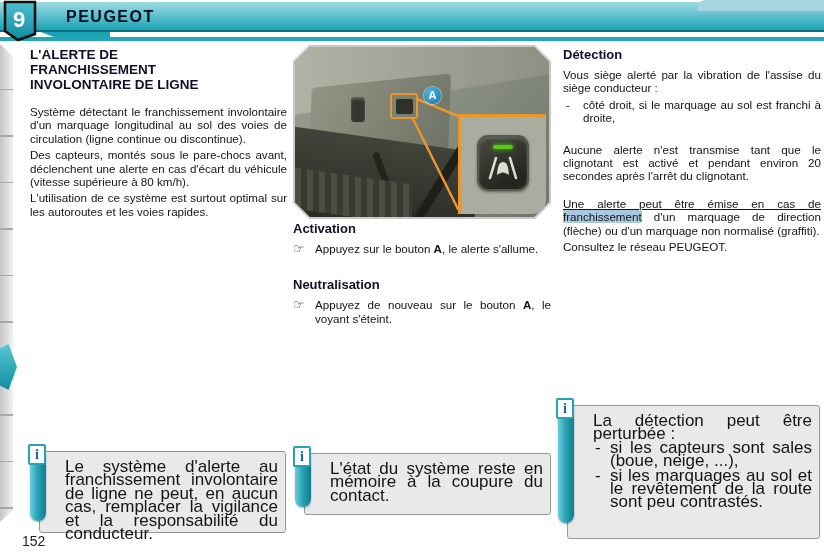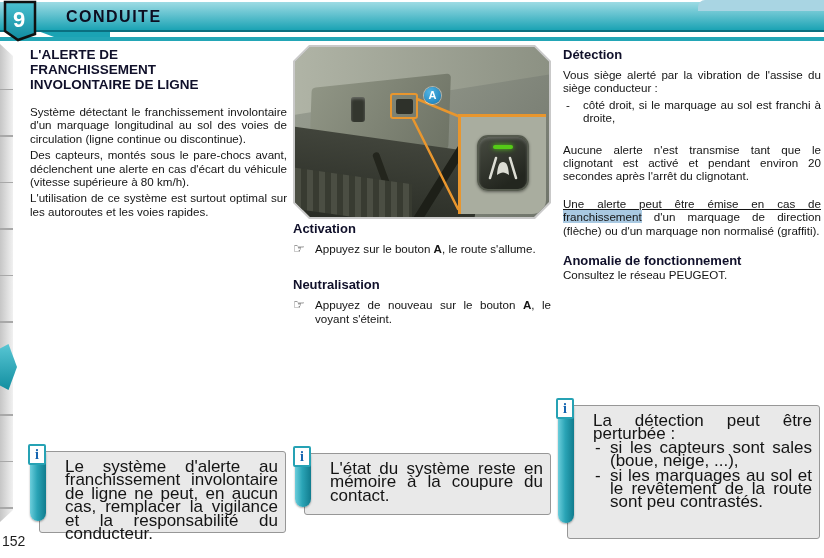--- a/index.html
+++ b/index.html
@@ -103,28 +103,28 @@
     padding:8px 7px 5px 25px; font-size:17px; line-height:13.4px; text-align:justify; }
   .ib-tab { position:absolute; left:0; top:-4px; width:16px;
     background:linear-gradient(to right,#6ccedc 0%,#2aa4b6 45%,#117c8e 100%);
     border-radius:8px; box-shadow:0 1px 2px rgba(0,0,0,.35); z-index:2; }
   .ib-icon { position:absolute; left:-2px; top:-7px; width:18px; height:21px;
     background:#ffffff; border:2px solid #26a2b4; border-radius:2px;
     color:#1565b0; font-family:"Liberation Serif", serif; font-weight:bold;
     font-size:14px; line-height:17px; text-align:center; z-index:3; }
   .ib-body .brow::before { flex:0 0 15px; padding-left:2px; }
 
-  .page-number { position:absolute; left:2px; top:533px; font-size:14px; color:#1d1d1d; }
+  .page-number { position:absolute; left:22px; top:533px; font-size:14px; color:#1d1d1d; }
 </style>
 </head>
 <body>
 
 <div class="corner-tab"></div>
 <div class="header-bar">
-  <span class="chapter-title">CONDUITE</span>
+  <span class="chapter-title">PEUGEOT</span>
 </div>
 <div class="header-notch"></div>
 <div class="accent-line"></div>
 <svg class="chapter-badge" width="36" height="42" viewBox="0 0 36 42">
   <defs>
     <linearGradient id="badgeGrad" x1="0" y1="0" x2="0" y2="1">
       <stop offset="0" stop-color="#4cc0d0"></stop>
         <stop offset="1" stop-color="#0f8ba0"></stop>
     </linearGradient>
   </defs>
@@ -172,39 +172,38 @@
         </svg>
       </div>
     </div>
   </div>
 </div>
 
 <div class="col" style="left:293px; top:221px; width:258px;">
   <h2 class="sec">Activation</h2>
   <div class="step">
     <span class="pointer">☞</span>
-    <span class="step-text"><span>Appuyez sur le bouton </span><b>A</b><span>, le route s'allume.</span></span>
+    <span class="step-text"><span>Appuyez sur le bouton </span><b>A</b><span>, le alerte s'allume.</span></span>
   </div>
   <div class="gap22"></div>
   <h2 class="sec">Neutralisation</h2>
   <div class="step">
     <span class="pointer">☞</span>
     <span class="step-text"><span>Appuyez de nouveau sur le bouton </span><b>A</b><span>, le voyant s'éteint.</span></span>
   </div>
 </div>
 
 <div class="col" style="left:563px; top:47px; width:258px;">
   <h2 class="sec">Détection</h2>
   <p class="mt6">Vous siège alerté par la vibration de l'assise du siège conducteur :</p>
   <div class="brow">
       <span>côté droit, si le marquage au sol est franchi à droite,</span>
     </div>
   <p class="mt8">Aucune alerte n'est transmise tant que le clignotant est activé et pendant environ 20 secondes après l'arrêt du clignotant.</p>
   <p class="mt14"><span class="u">Une alerte peut être émise en cas de </span><span class="hl">franchissement</span><span> d'un marquage de direction (flèche) ou d'un marquage non normalisé (graffiti).</span></p>
-  <h2 class="sec mt16">Anomalie de fonctionnement</h2>
   <p>Consultez le réseau PEUGEOT.</p>
 </div>
 
 <div class="infobox" style="left:30px; top:451px; width:256px; height:82px;">
   <div class="ib-body">
     <p>Le système d'alerte au franchissement involontaire de ligne ne peut, en aucun cas, remplacer la vigilance et la responsabilité du conducteur.</p>
   </div>
   <div class="ib-tab" style="height:74px;"></div>
   <div class="ib-icon">i</div>
 </div>

